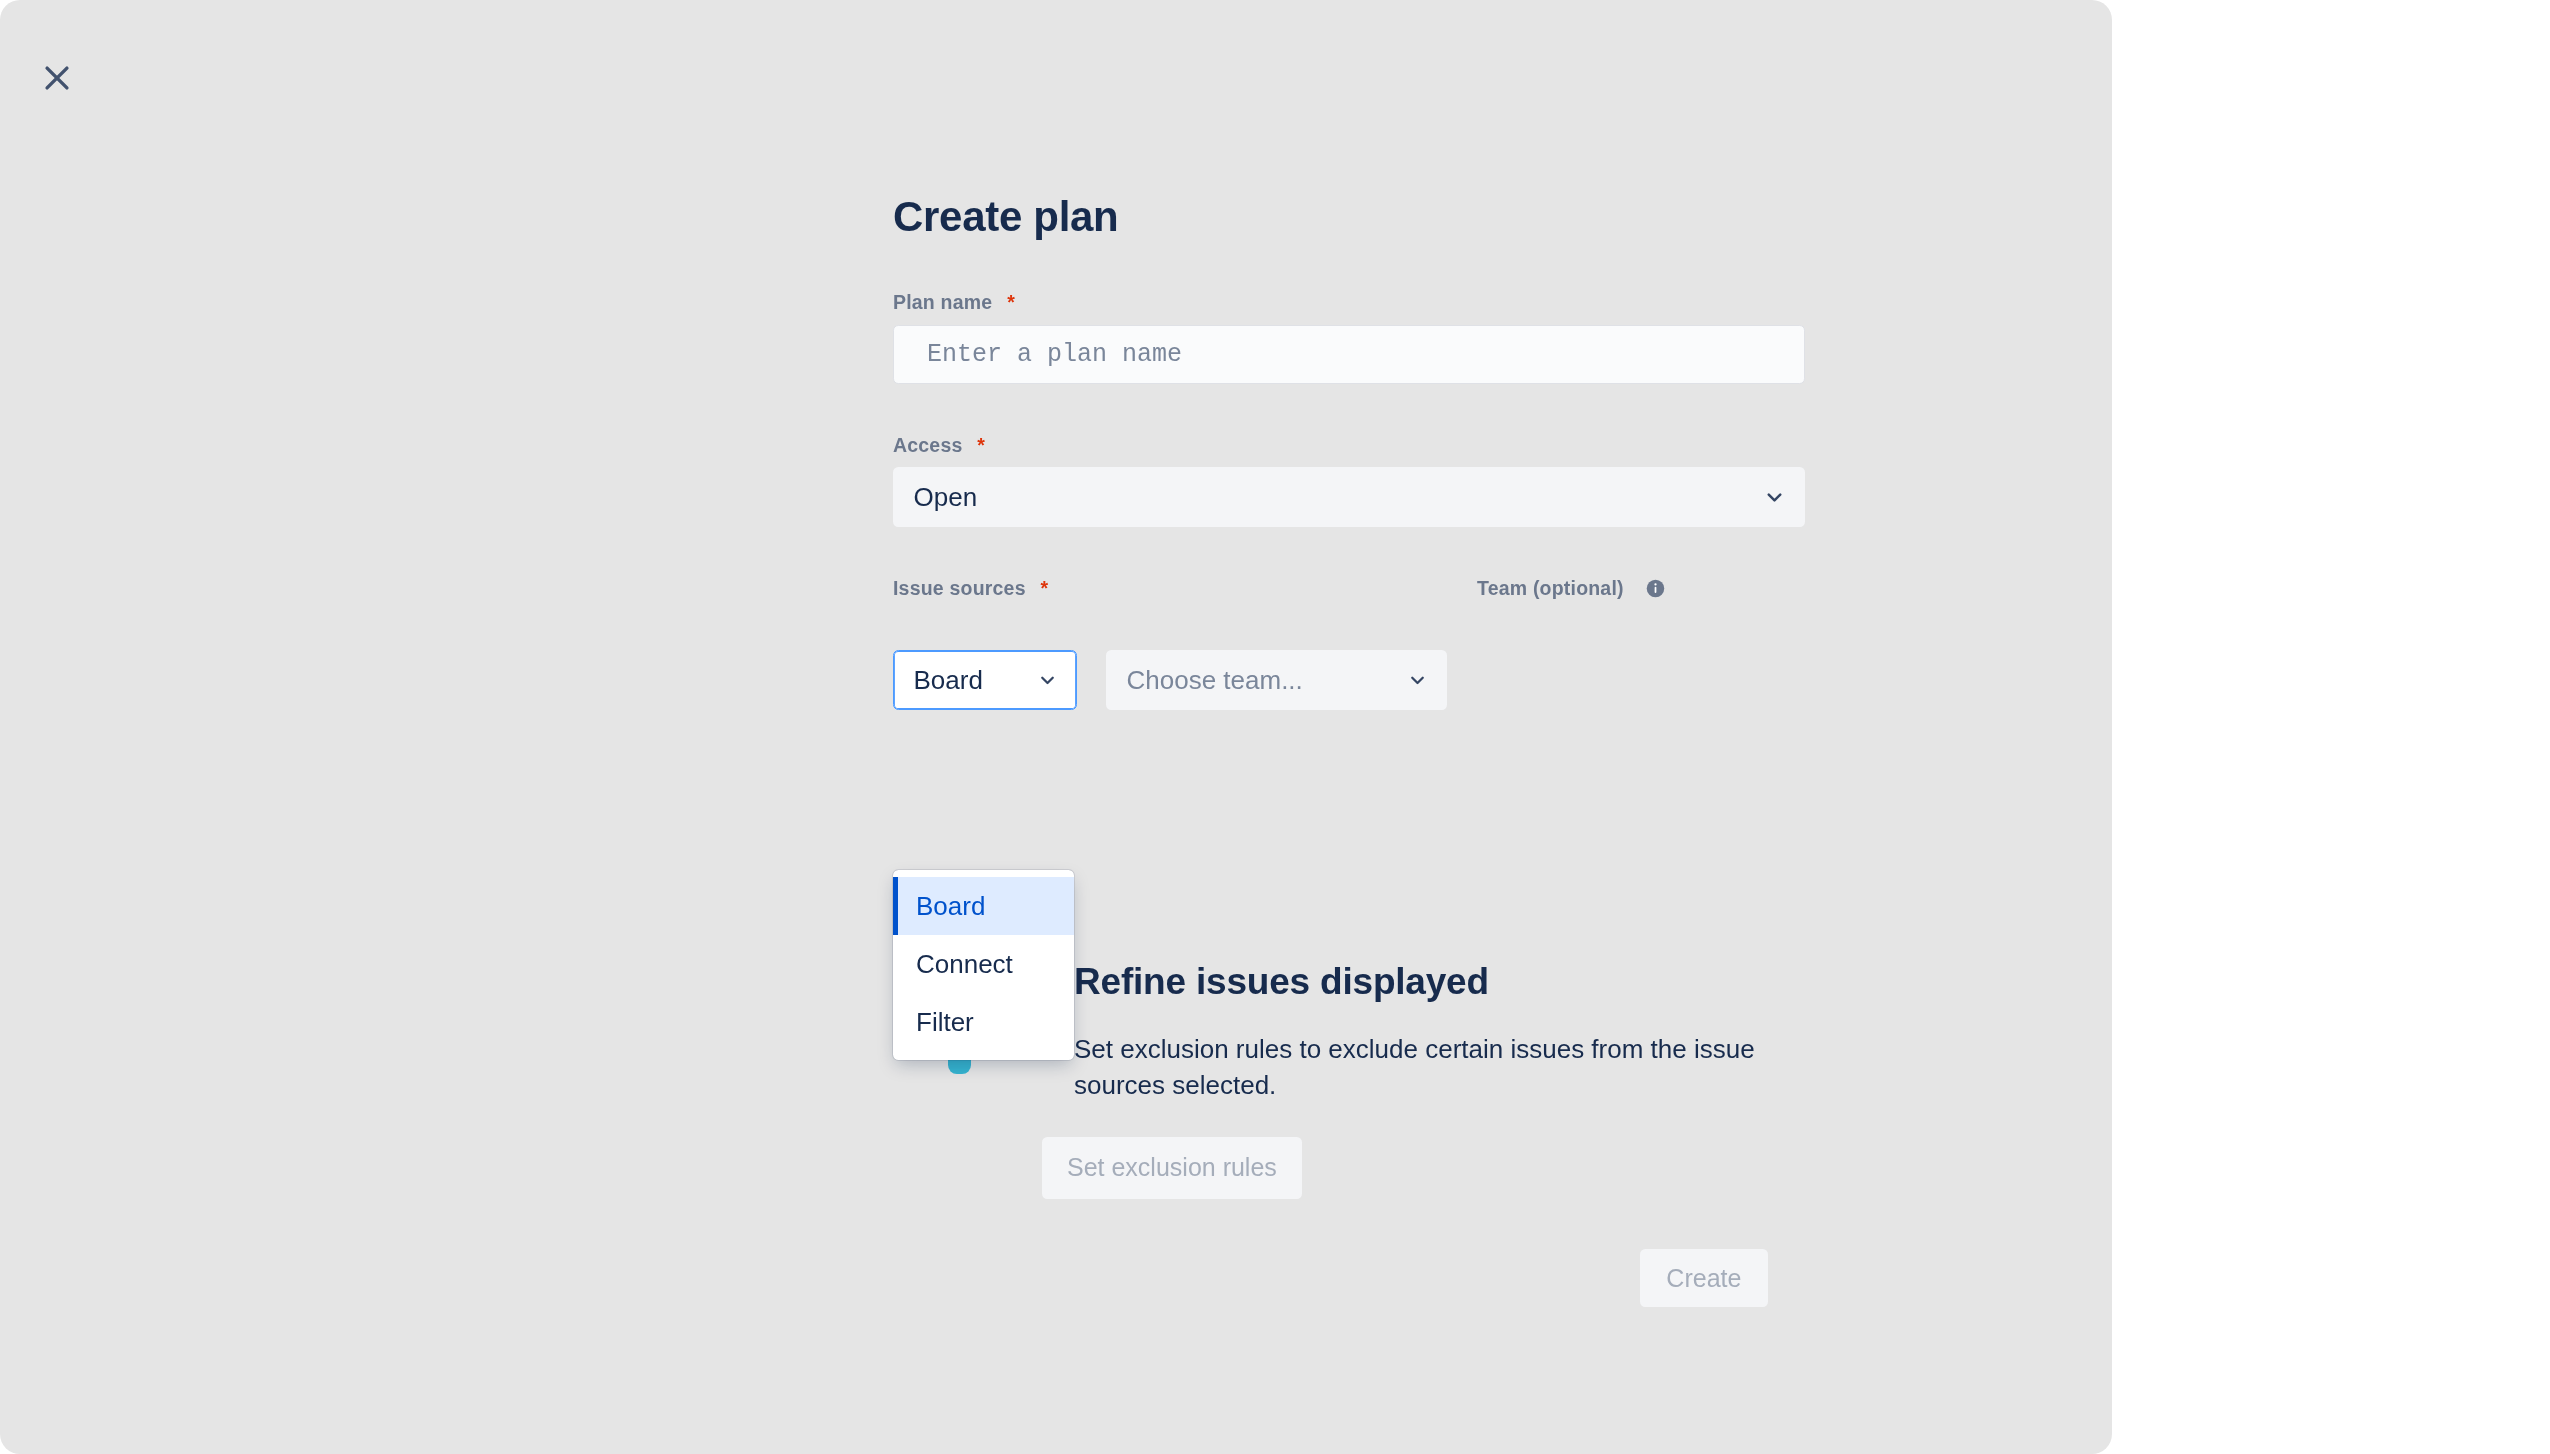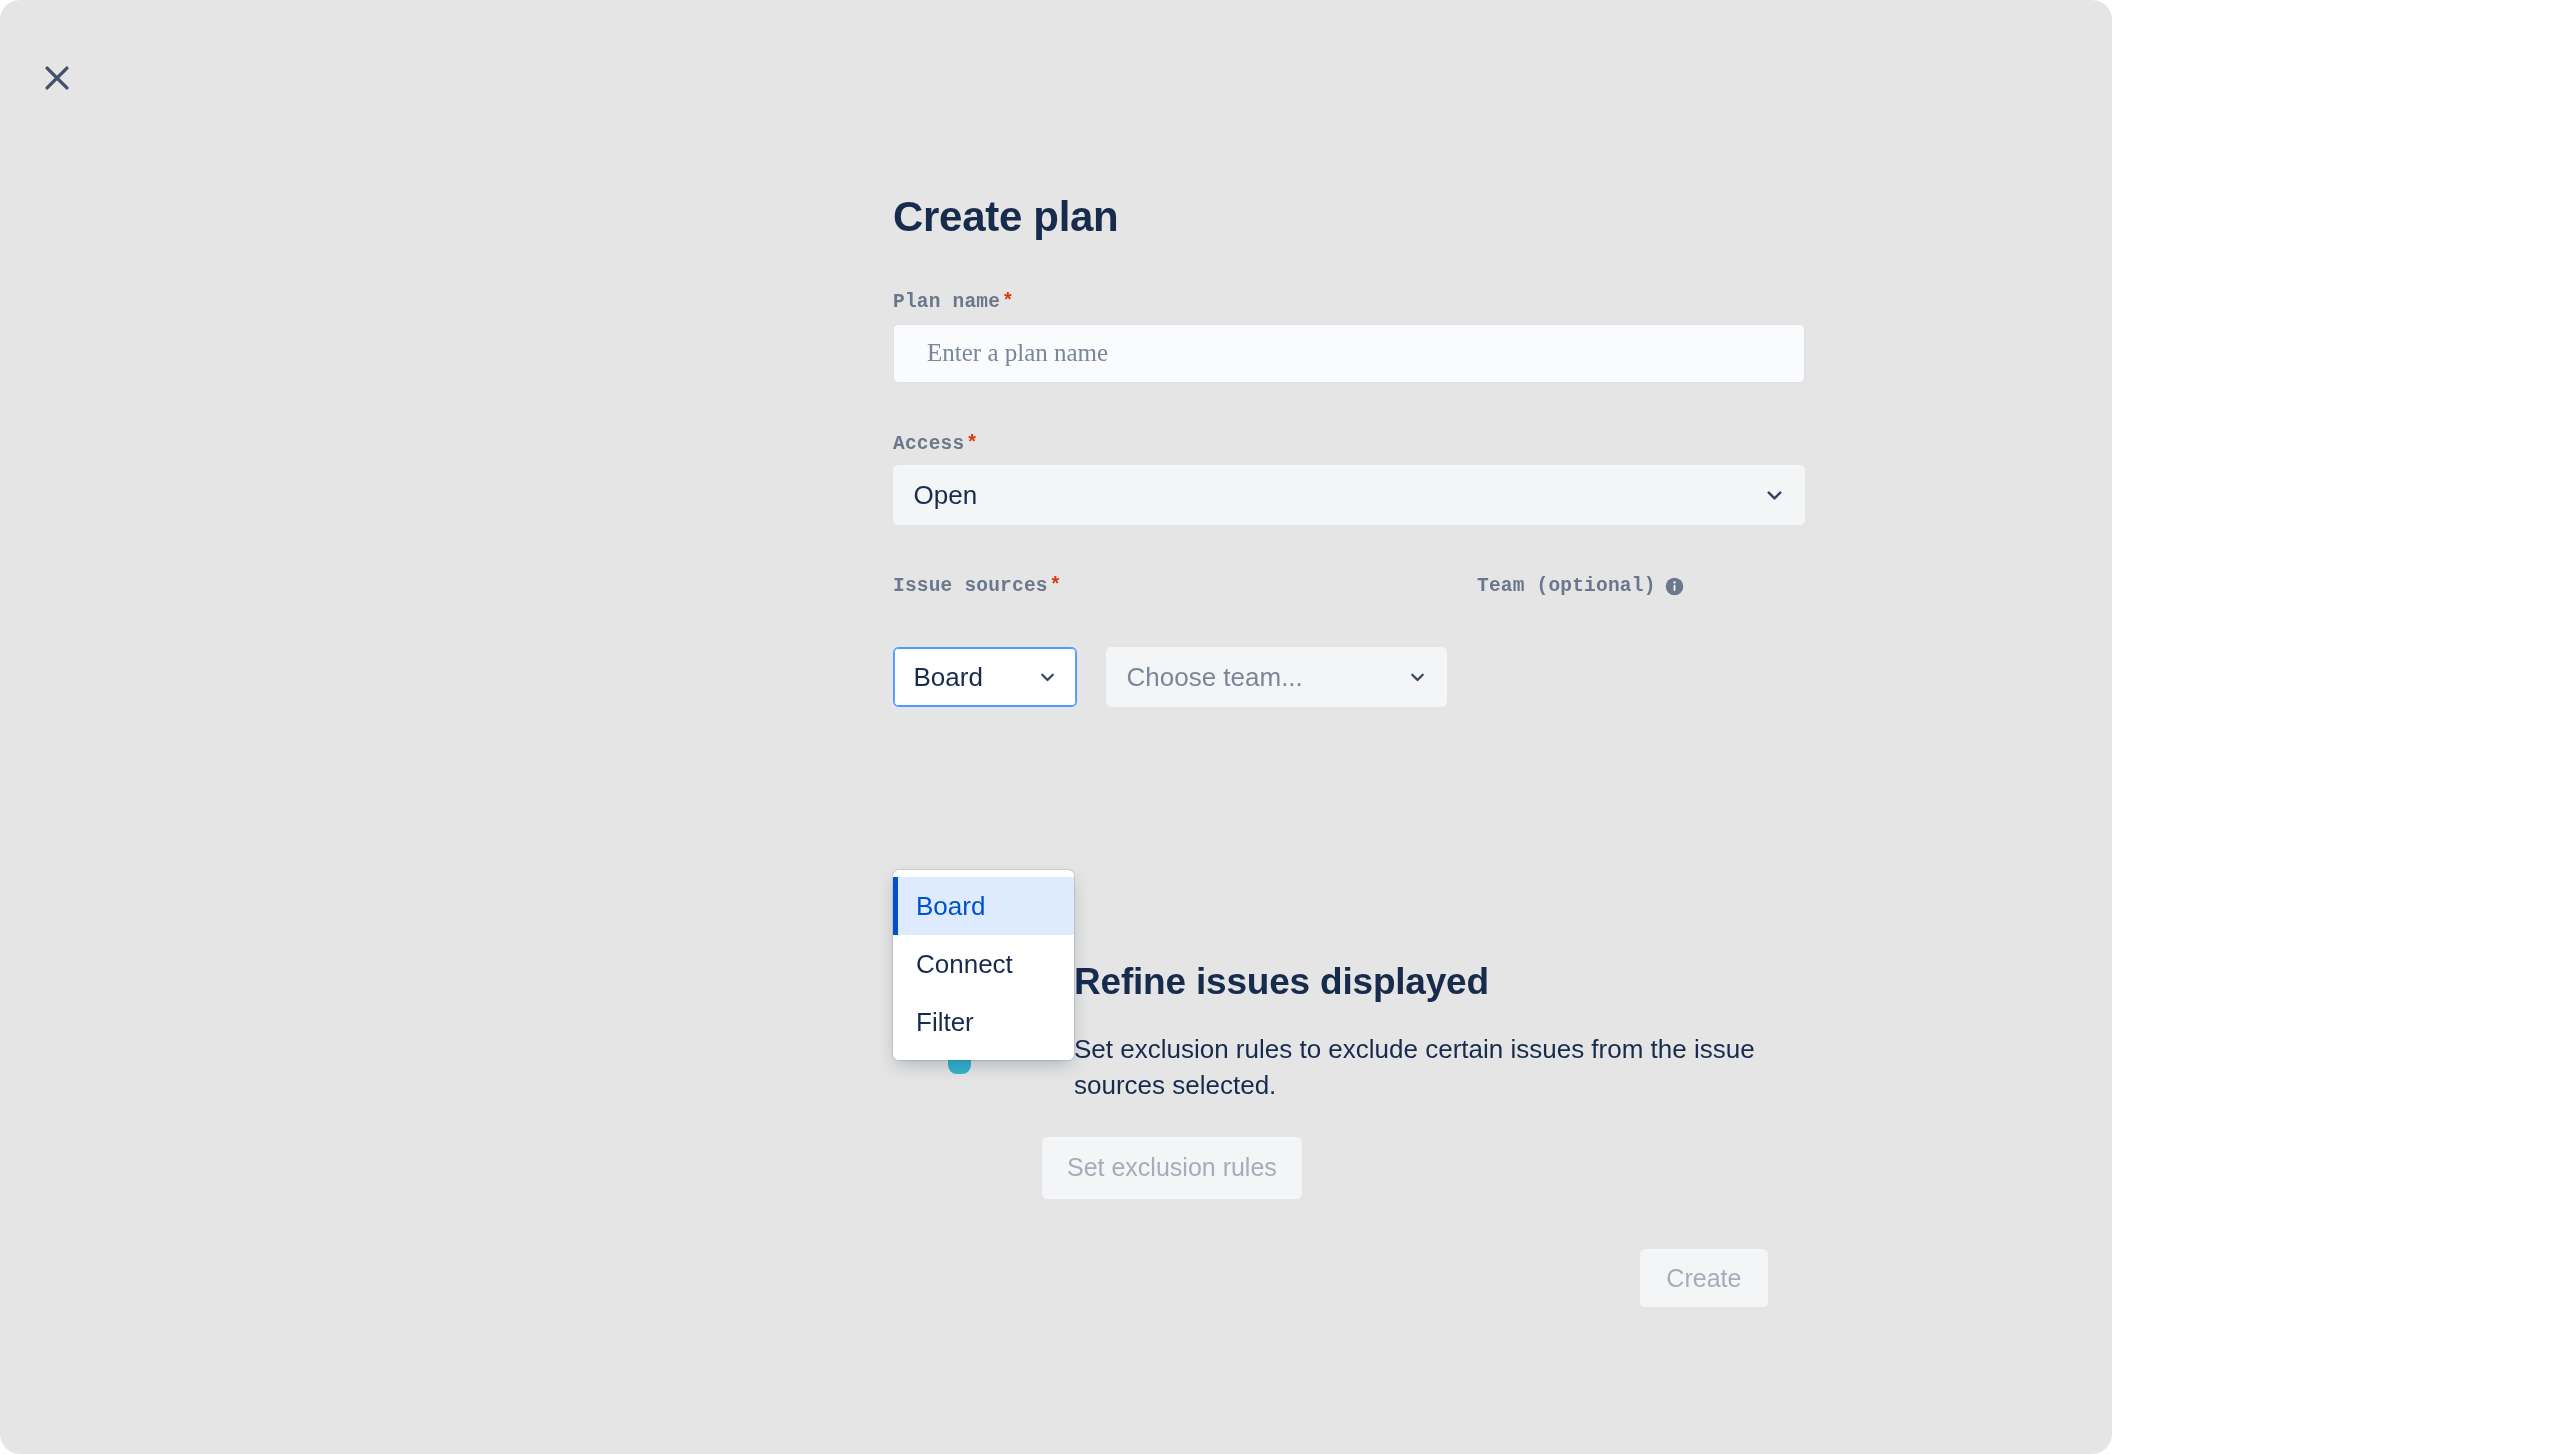--- a/index.html
+++ b/index.html
@@ -65,22 +65,21 @@
   
   .field-group { margin-top: 50px; }
 
   .field-label {
     font-size: 19.5px;
     font-weight: 700;
     color: #6B778C;
     letter-spacing: 0.2px;
     display: inline-flex;
     align-items: center;
-    gap: 0;
-    font-family: Liberation Mono, monospace;
+    gap: 13px;
   }
   .req-star {
     color: #DE350B;
     font-size: 19.5px;
     font-weight: 700;
     margin-left: 1.8px;
   }
   .info-icon {
     display: inline-flex;
     align-items: center;
@@ -89,21 +88,21 @@
 
   
   .text-input {
     margin-top: 10.6px;
     width: 912px;
     height: 59px;
     background: #FAFBFC;
     border: 1.8px solid #DFE1E6;
     border-radius: 5.3px;
     padding: 0 33px;
-    font-family: Liberation Serif, serif;
+    font-family: Liberation Mono, monospace;
     font-size: 25px;
     color: #172B4D;
     outline: none;
   }
   .text-input::placeholder { color: #7A869A; }
 
   
   .select {
     position: relative;
     height: 60px;

